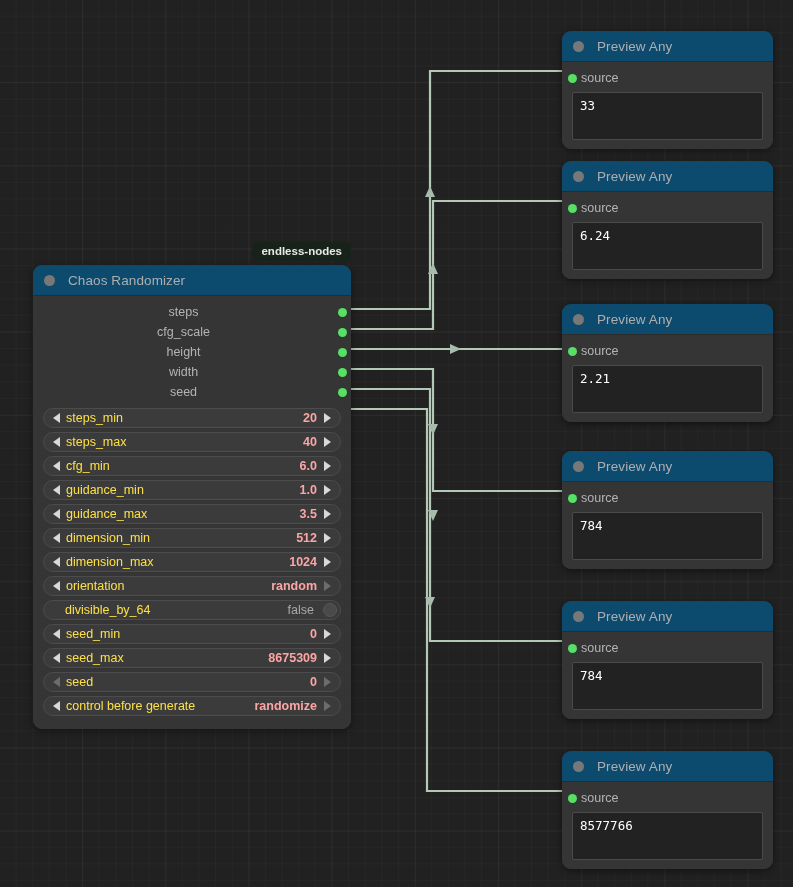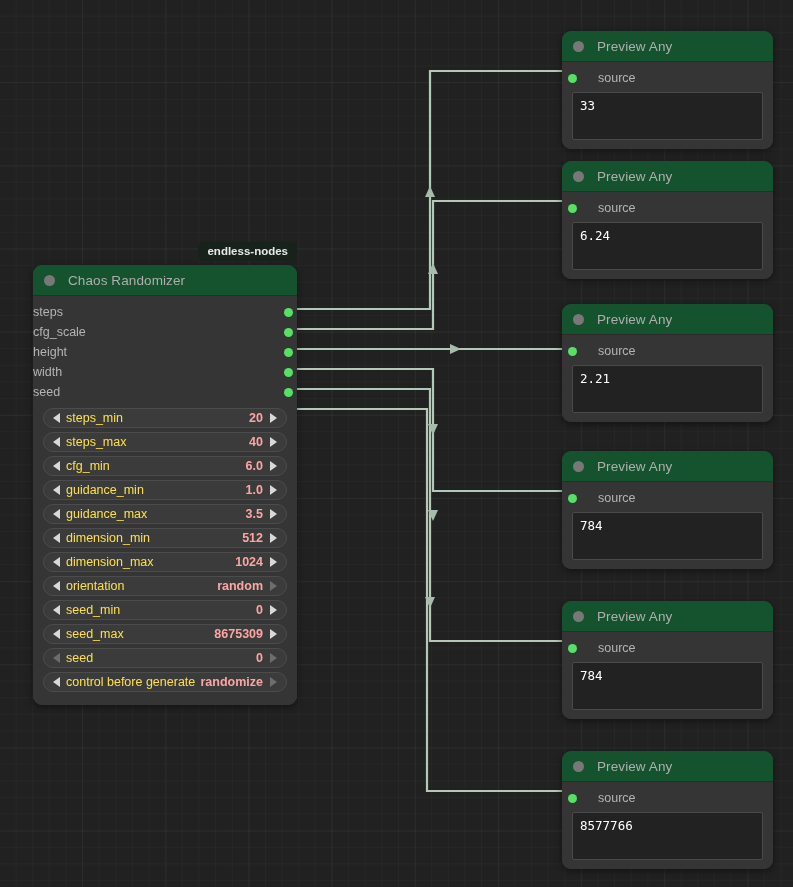--- a/index.html
+++ b/index.html
@@ -48,21 +48,21 @@
     background: #353535;
     box-shadow: 0 2px 7px rgba(0,0,0,0.45);
     overflow: visible;
   }
   .node-header {
     height: 30px;
     display: flex;
     align-items: center;
     padding-left: 11px;
     border-radius: 9px 9px 0 0;
-    background: #14532d;
+    background: #0c4a6e;
     border-bottom: 1px solid #2b2b2b;
   }
   .node-dot {
     width: 11px;
     height: 11px;
     border-radius: 50%;
     background: #787878;
     flex: 0 0 auto;
   }
   .node-title {
@@ -93,26 +93,26 @@
   }
 
   
   .slot {
     position: relative;
     height: 20px;
     display: flex;
     align-items: center;
   }
   .slot.out {
-    justify-content: flex-start;
+    justify-content: center;
     padding-right: 17px;
   }
   .slot.in {
     justify-content: flex-start;
-    padding-left: 36px;
+    padding-left: 19px;
   }
   .slot-label {
     font-size: 12.5px;
     color: #b4b4b4;
     white-space: nowrap;
   }
   .slot-pin {
     position: absolute;
     width: 9px;
     height: 9px;
@@ -234,21 +234,21 @@
       <polygon points="433,263 428,274 438,274"></polygon>
 
       <polygon points="461,349 450,344 450,354"></polygon>
 
       <polygon points="433,435 428,424 438,424"></polygon>
       <polygon points="433,521 428,510 438,510"></polygon>
       <polygon points="430,608 425,597 435,597"></polygon>
     </g>
   </svg>
 
-  <div class="node" id="node-chaos" style="left:33px; top:265px; width:264px;">
+  <div class="node" id="node-chaos" style="left:33px; top:265px; width:318px;">
 
     <div class="node-badge">endless-nodes</div>
 
     <div class="node-header">
       <span class="node-dot"></span>
       <span class="node-title">Chaos Randomizer</span>
     </div>
 
     <div class="node-body">
       <div id="chaos-outputs" style="padding-top:6px;">
@@ -315,20 +315,25 @@
             <span class="w-arrow right"></span>
             <span class="w-name">dimension_max</span>
             <span class="w-value">1024</span>
           </div>
           <div class="widget combo">
             <span class="w-arrow left"></span>
             <span class="w-arrow right dim"></span>
             <span class="w-name">orientation</span>
             <span class="w-value">random</span>
           </div>
+          <div class="widget toggle">
+            <span class="w-name">divisible_by_64</span>
+            <span class="w-value">false</span>
+            <span class="w-knob"></span>
+          </div>
           <div class="widget">
             <span class="w-arrow left"></span>
             <span class="w-arrow right"></span>
             <span class="w-name">seed_min</span>
             <span class="w-value">0</span>
           </div>
           <div class="widget">
             <span class="w-arrow left"></span>
             <span class="w-arrow right"></span>
             <span class="w-name">seed_max</span>

